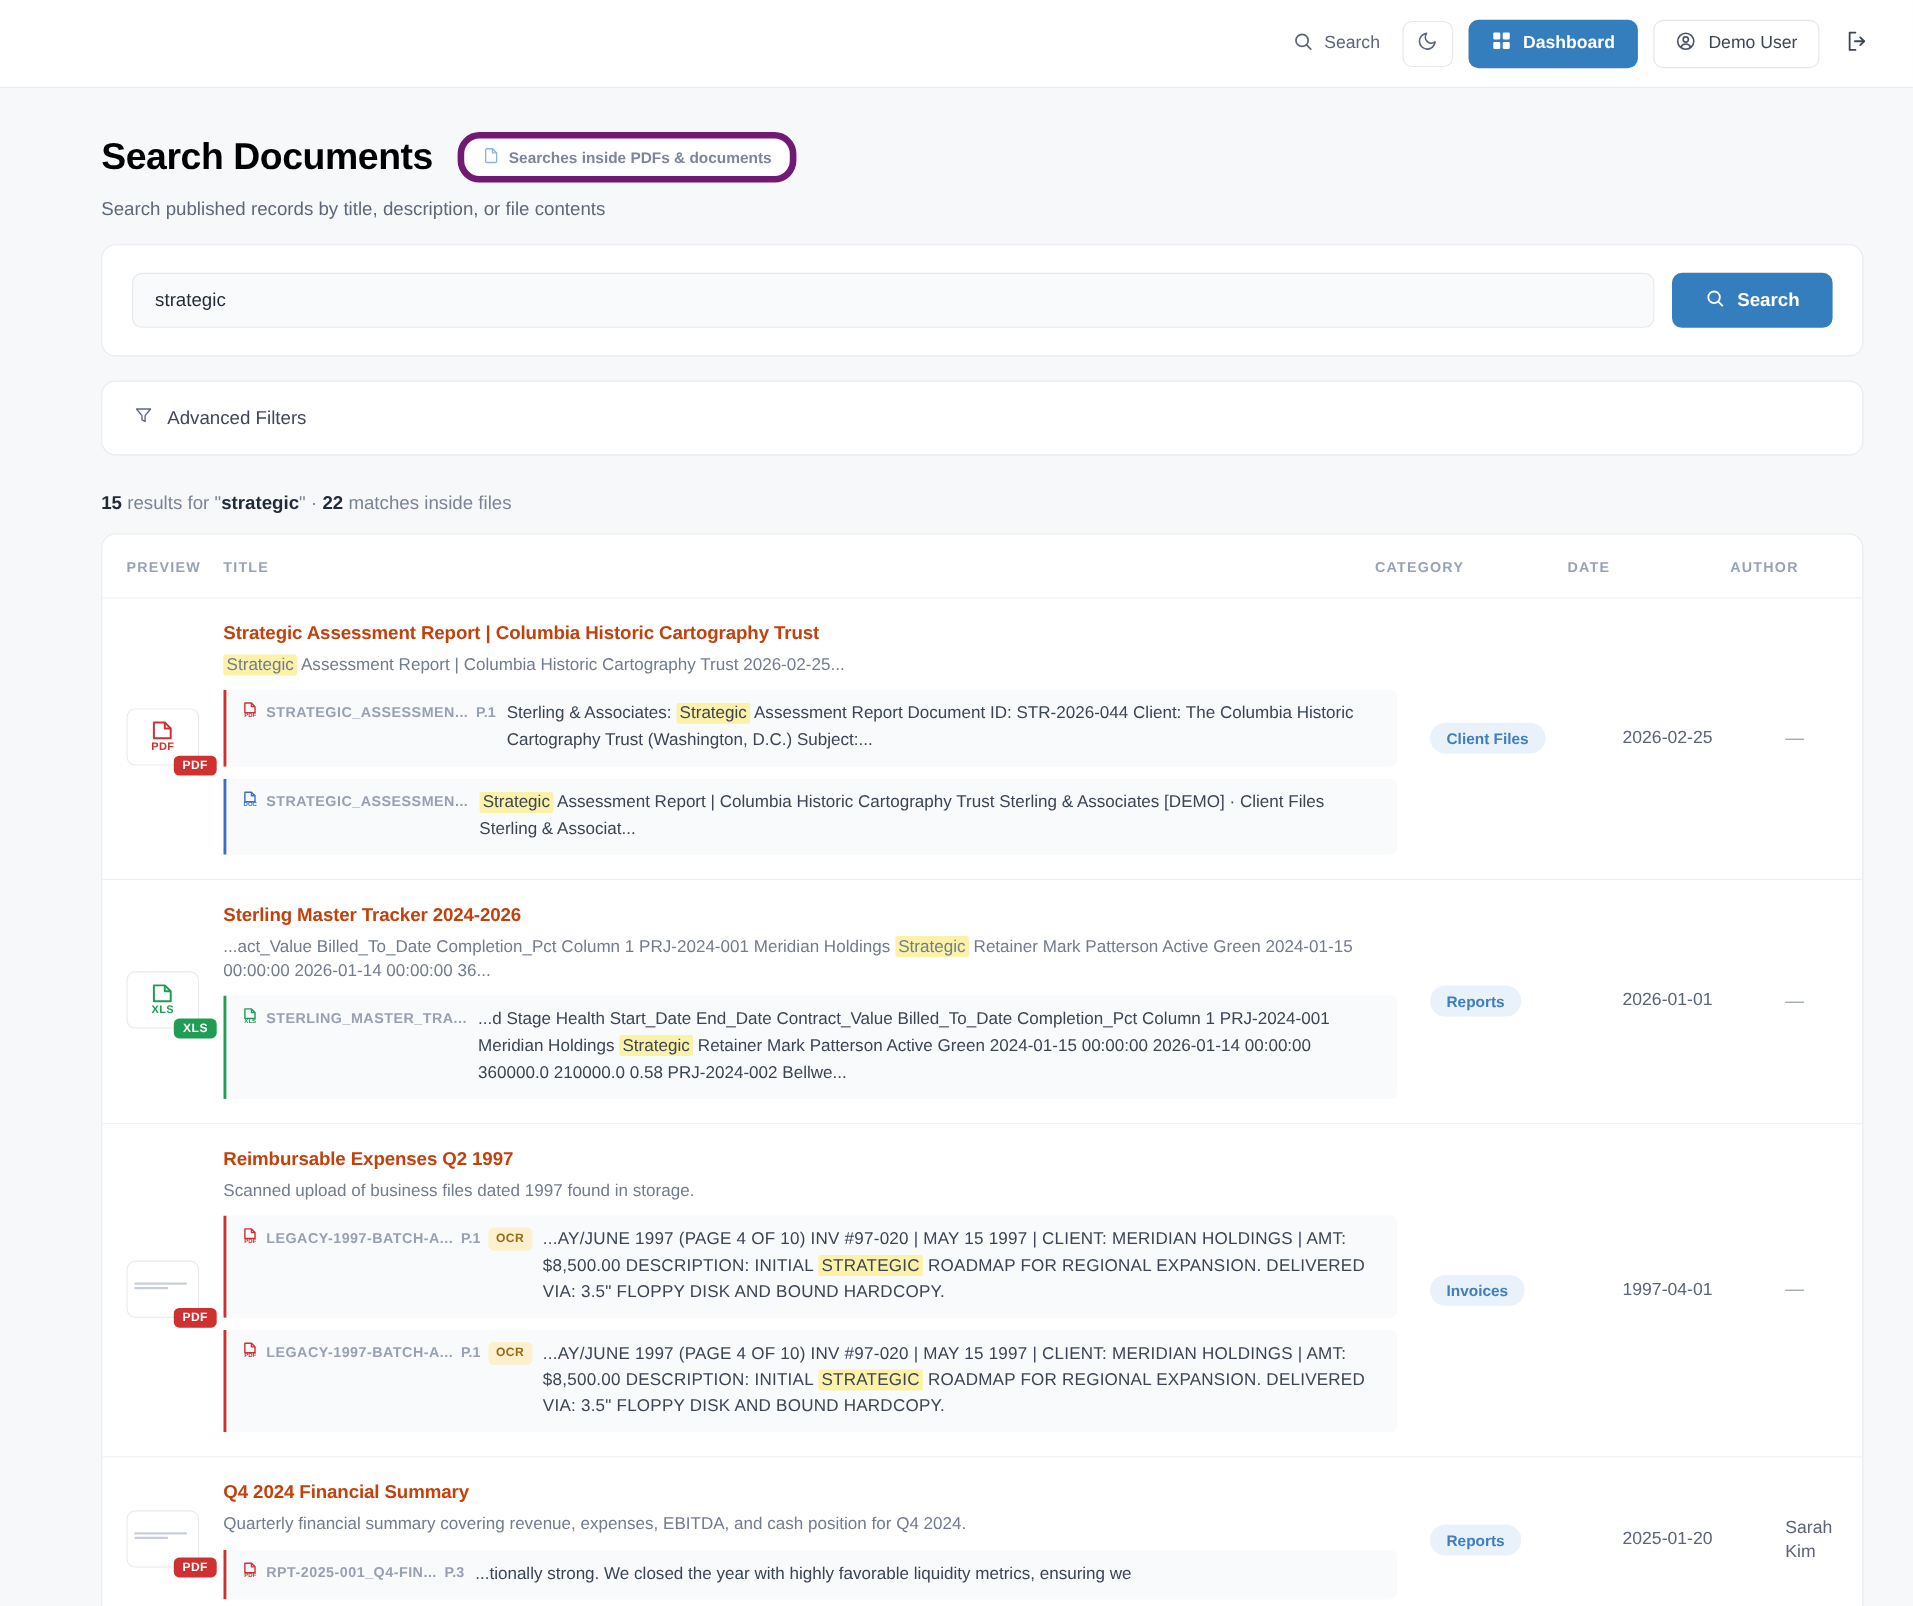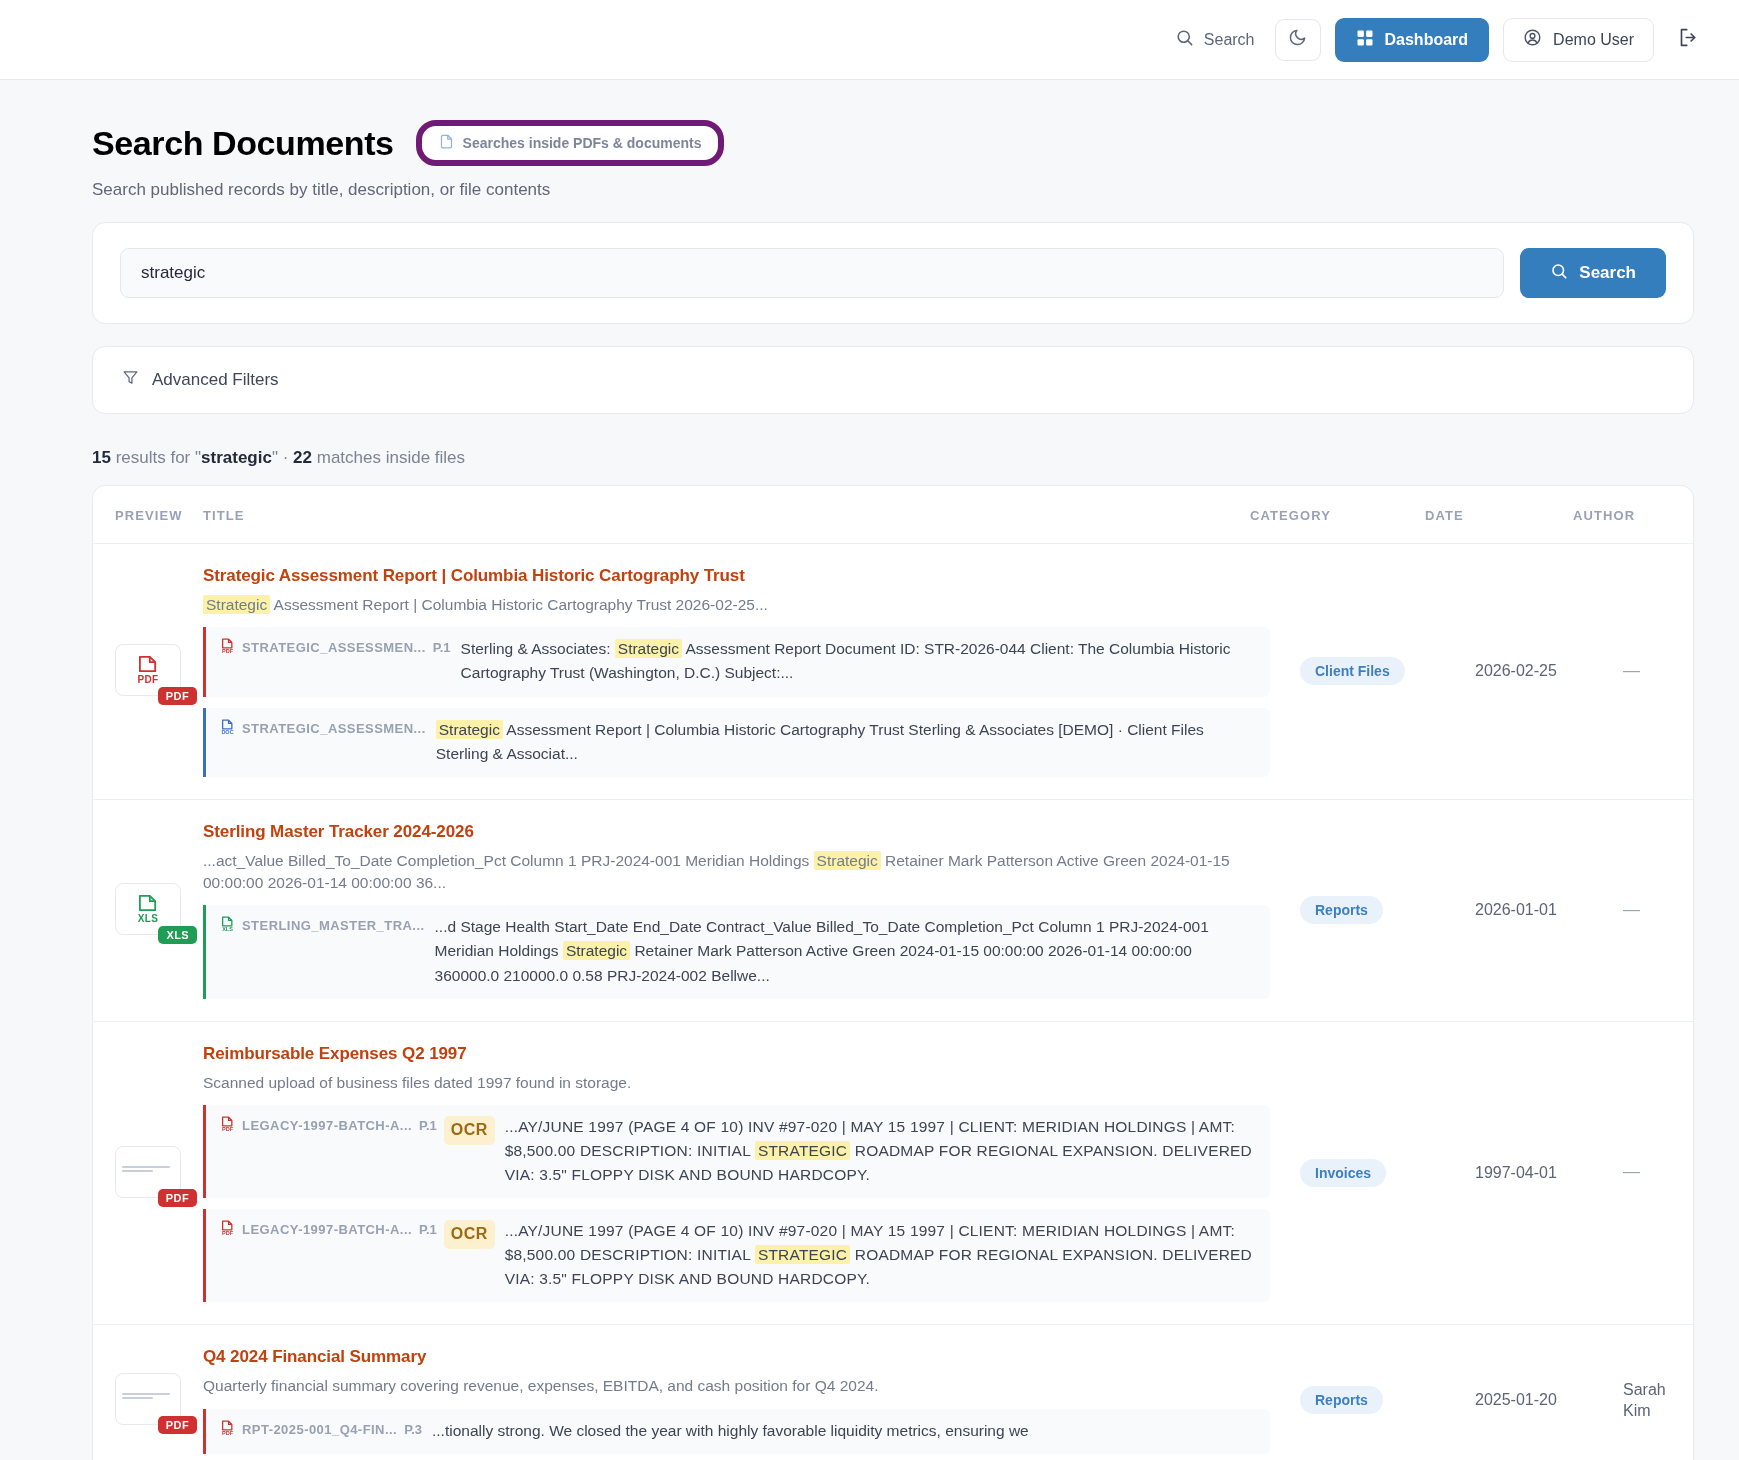--- a/index.html
+++ b/index.html
@@ -244,21 +244,21 @@
     flex: none; padding-top: 1px;
   }
   .snip-file {
     font-size: 13px; font-weight: bold; letter-spacing: .45px;
     color: #98a1b2; white-space: nowrap;
     max-width: 198px; overflow: hidden; text-overflow: ellipsis;
   }
   .snip-page { font-size: 13px; font-weight: bold; color: #98a1b2; }
   .ocr-chip {
     background: #fdf0cf; color: #9a6a15;
-    font-size: 16px; font-weight: bold;
+    font-size: 11px; font-weight: bold;
     padding: 2px 7px; border-radius: 5px; letter-spacing: .4px;
   }
   .snip-text { flex: 1; }
   .snip-text.caps { letter-spacing: .2px; }
   .mini-glyph { width: 15px; flex: none; }
 
   
   .cat-pill {
     display: inline-block;
     background: #e9f1fa;

